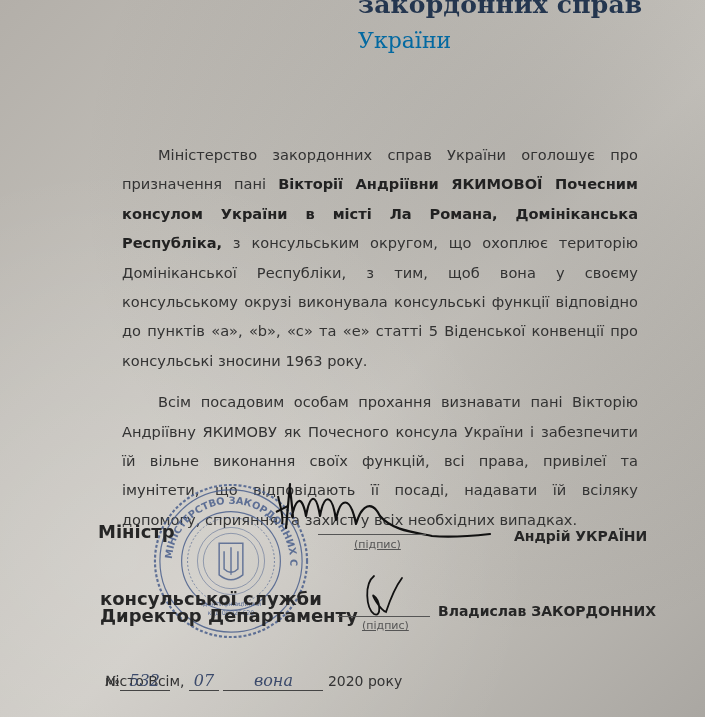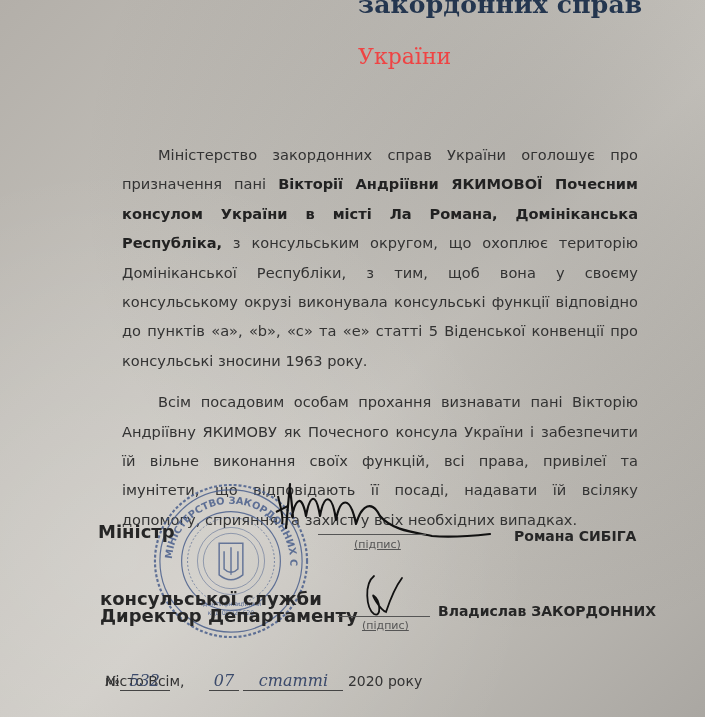--- a/index.html
+++ b/index.html
@@ -14,21 +14,21 @@
     background: radial-gradient(ellipse at 540px 180px, rgba(80,78,75,0.18), rgba(0,0,0,0) 60%); }
   .shade.s2 { left: 0; top: 0; width: 705px; height: 717px;
     background: radial-gradient(ellipse at 120px 560px, rgba(255,255,255,0.18), rgba(0,0,0,0) 50%); }
   .header-line1 {
     position: absolute; left: 358px; top: -10px;
     font-family: "DejaVu Serif", serif; font-weight: bold; font-size: 25px;
     color: #24364f; letter-spacing: 0.2px;
   }
   .header-line2 {
     position: absolute; left: 358px; top: 28px;
-    font-family: "DejaVu Serif", serif; font-size: 22px; color: #ef4444; margin-top: 16px;
+    font-family: "DejaVu Serif", serif; font-size: 22px; color: #0369a1;
   }
   .body-text {
     position: absolute; left: 110px; top: 128px; width: 540px;
     font-size: 14.6px; line-height: 29.4px; text-align: justify; color: #333;
   }
   .body-text p { margin: 12px; text-indent: 36px; }
   .body-text b { color: #222; }
   .sig-label {
     position: absolute; font-weight: bold; font-size: 18px; color: #262626; line-height: 17px;
   }
@@ -79,34 +79,34 @@
   <text x="80" y="135" text-anchor="middle" font-family="DejaVu Sans, sans-serif" font-size="6.5" fill="#4a5f8c" opacity="0.85">код 00026620</text>
 </svg>
 
 <div class="sig-label" style="left:98px; top:523px;">Міністр</div>
 <svg class="signature" style="left:262px; top:476px;" width="250" height="68" viewBox="0 0 250 68">
   <path d="M28,8 L24,52 M28,12 C30,30 32,46 30,40 C34,22 40,18 44,40 C48,18 54,16 58,40 C62,18 70,16 74,44 C78,22 88,18 94,48 C100,28 110,24 118,40 C130,54 150,56 170,60 C190,62 210,60 228,58" fill="none" stroke="#111" stroke-width="2.2" stroke-linecap="round" stroke-linejoin="round"></path>
   <path d="M16,20 C18,30 22,40 20,48 M14,36 L26,30" fill="none" stroke="#111" stroke-width="2"></path>
 </svg>
 <div class="sig-line" style="left:318px; top:534px; width:108px;"></div>
 <div class="sig-caption" style="left:354px; top:538px;">(підпис)</div>
-<div class="sig-name" style="left:514px; top:528px;">Романа СИБІГА</div>
+<div class="sig-name" style="left:514px; top:528px;">Андрій УКРАЇНИ</div>
 
 <div class="sig-label" style="left:100px; top:590px;">
   <div>консульської служби</div>
   <div>Директор Департаменту</div>
 </div>
 <svg class="signature" style="left:360px; top:570px;" width="50" height="52" viewBox="0 0 50 52">
   <path d="M14,6 C4,14 6,38 14,44 C22,48 20,30 14,26 C10,22 20,40 26,42 C30,30 36,16 42,8" fill="none" stroke="#111" stroke-width="1.8" stroke-linecap="round"></path>
 </svg>
 <div class="sig-line" style="left:338px; top:616px; width:92px;"></div>
 <div class="sig-caption" style="left:362px; top:619px;">(підпис)</div>
 <div class="sig-name" style="left:438px; top:603px;">Владислав ЗАКОРДОННИХ</div>
 
 <div class="footer" style="left:105px; top:671px;">
   <span>місто Всім,</span>
-  <span class="uline hand" style="width:30px;margin-left:20px;">07</span>
-  <span class="uline hand" style="width:100px;">статті</span>
+  <span class="uline hand" style="width:30px;">07</span>
+  <span class="uline hand" style="width:100px;">вона</span>
   <span>2020 року</span>
 </div>
 <div class="footer" style="left:105px; top:671px;">
   <span>№</span><span class="uline hand" style="width:50px;">532</span>
 </div>
 
 </body></html>

